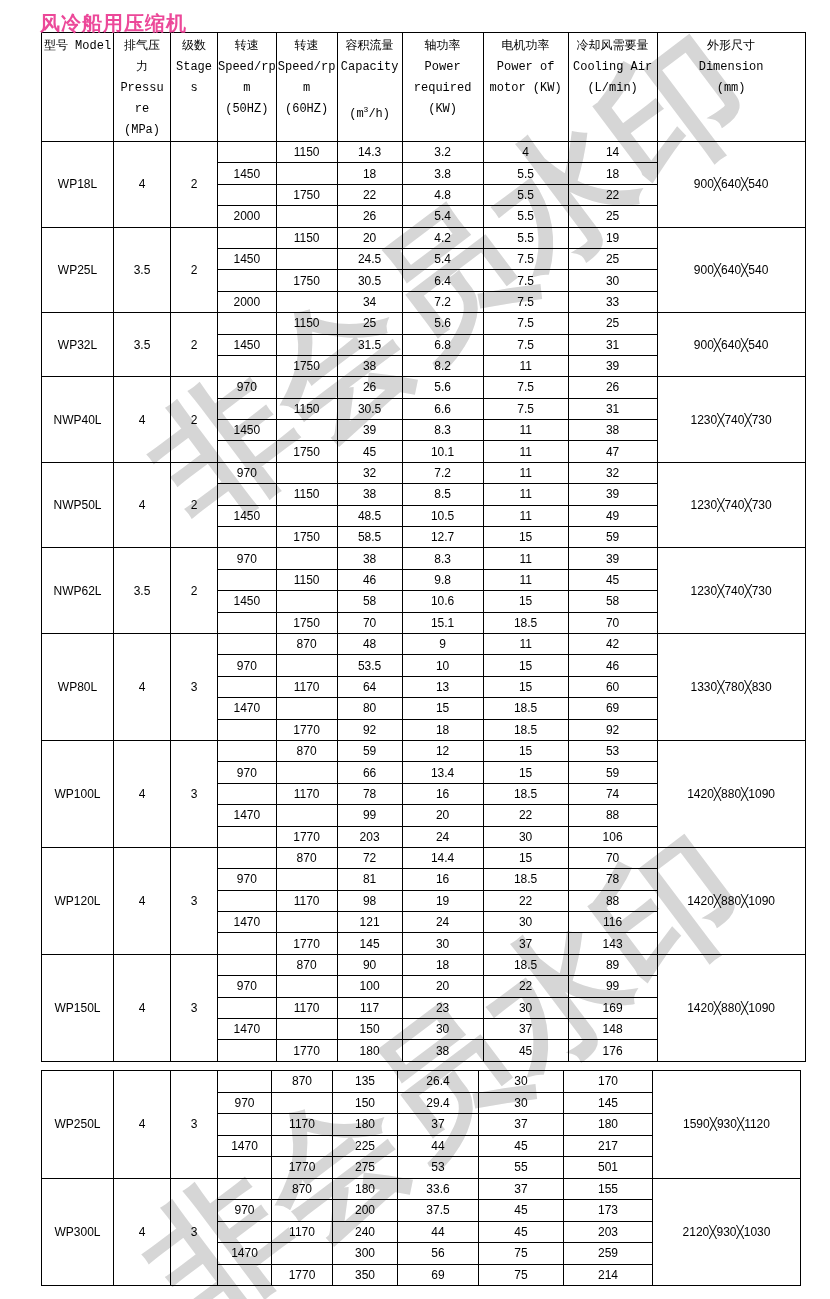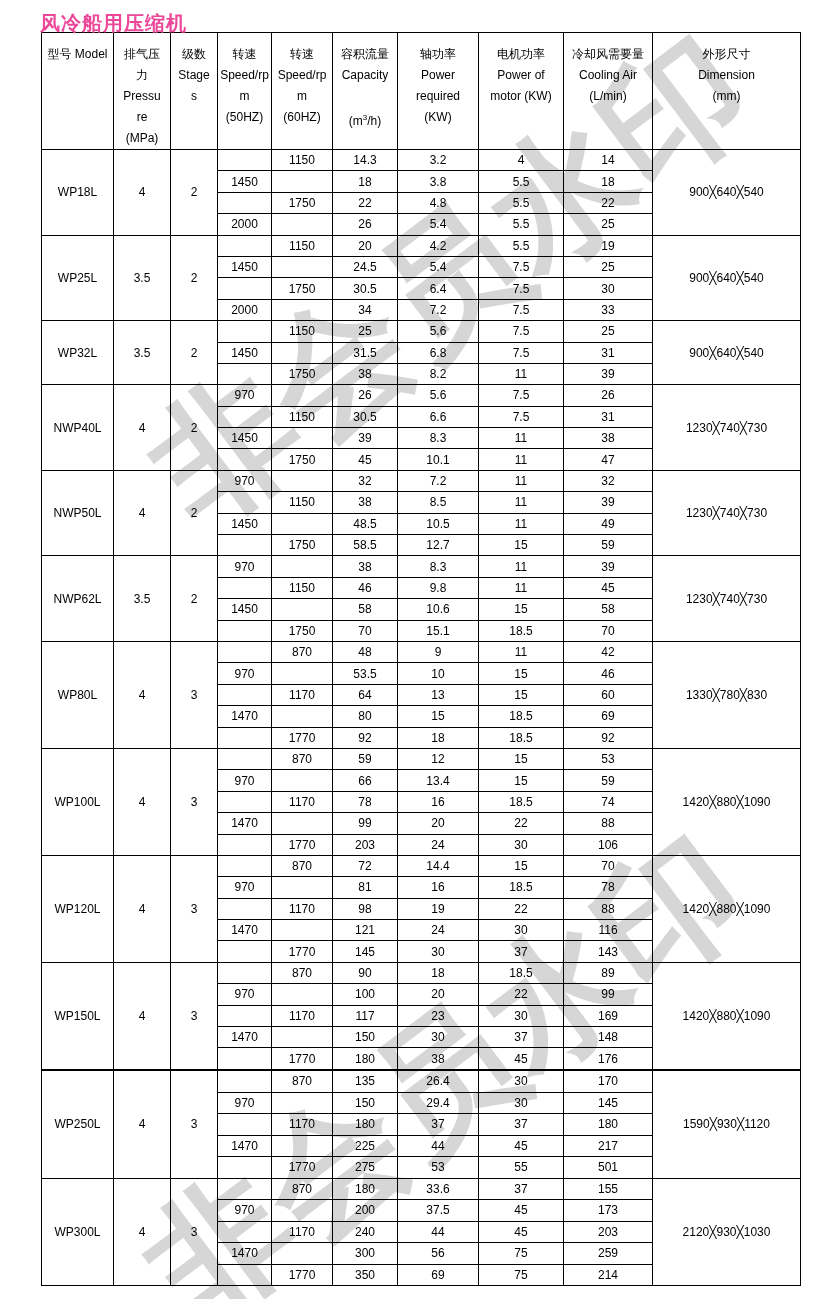--- a/index.html
+++ b/index.html
@@ -29,21 +29,21 @@
   }
   #tbl-0{top:32px;}
   #tbl-1{top:1070px;}
   th,td{
     border:1px solid #000;
     text-align:center;vertical-align:middle;
     font-size:12px;padding:0;overflow:hidden;
     background:transparent;
   }
   thead th{
-    vertical-align:top;font-weight:normal;padding-top:11px;
+    vertical-align:top;font-weight:normal;padding-top:3px;font-family:Liberation Mono, monospace;
   }
   thead tr{height:108px;}
   .hl{line-height:21px;height:21px;font-size:12px;}
   .hl sup{font-size:8px;}
   #tbl-0 tbody tr{height:21.4px;}
   #tbl-1 tbody tr{height:21.5px;}
 </style>
 </head>
 <body>
 

